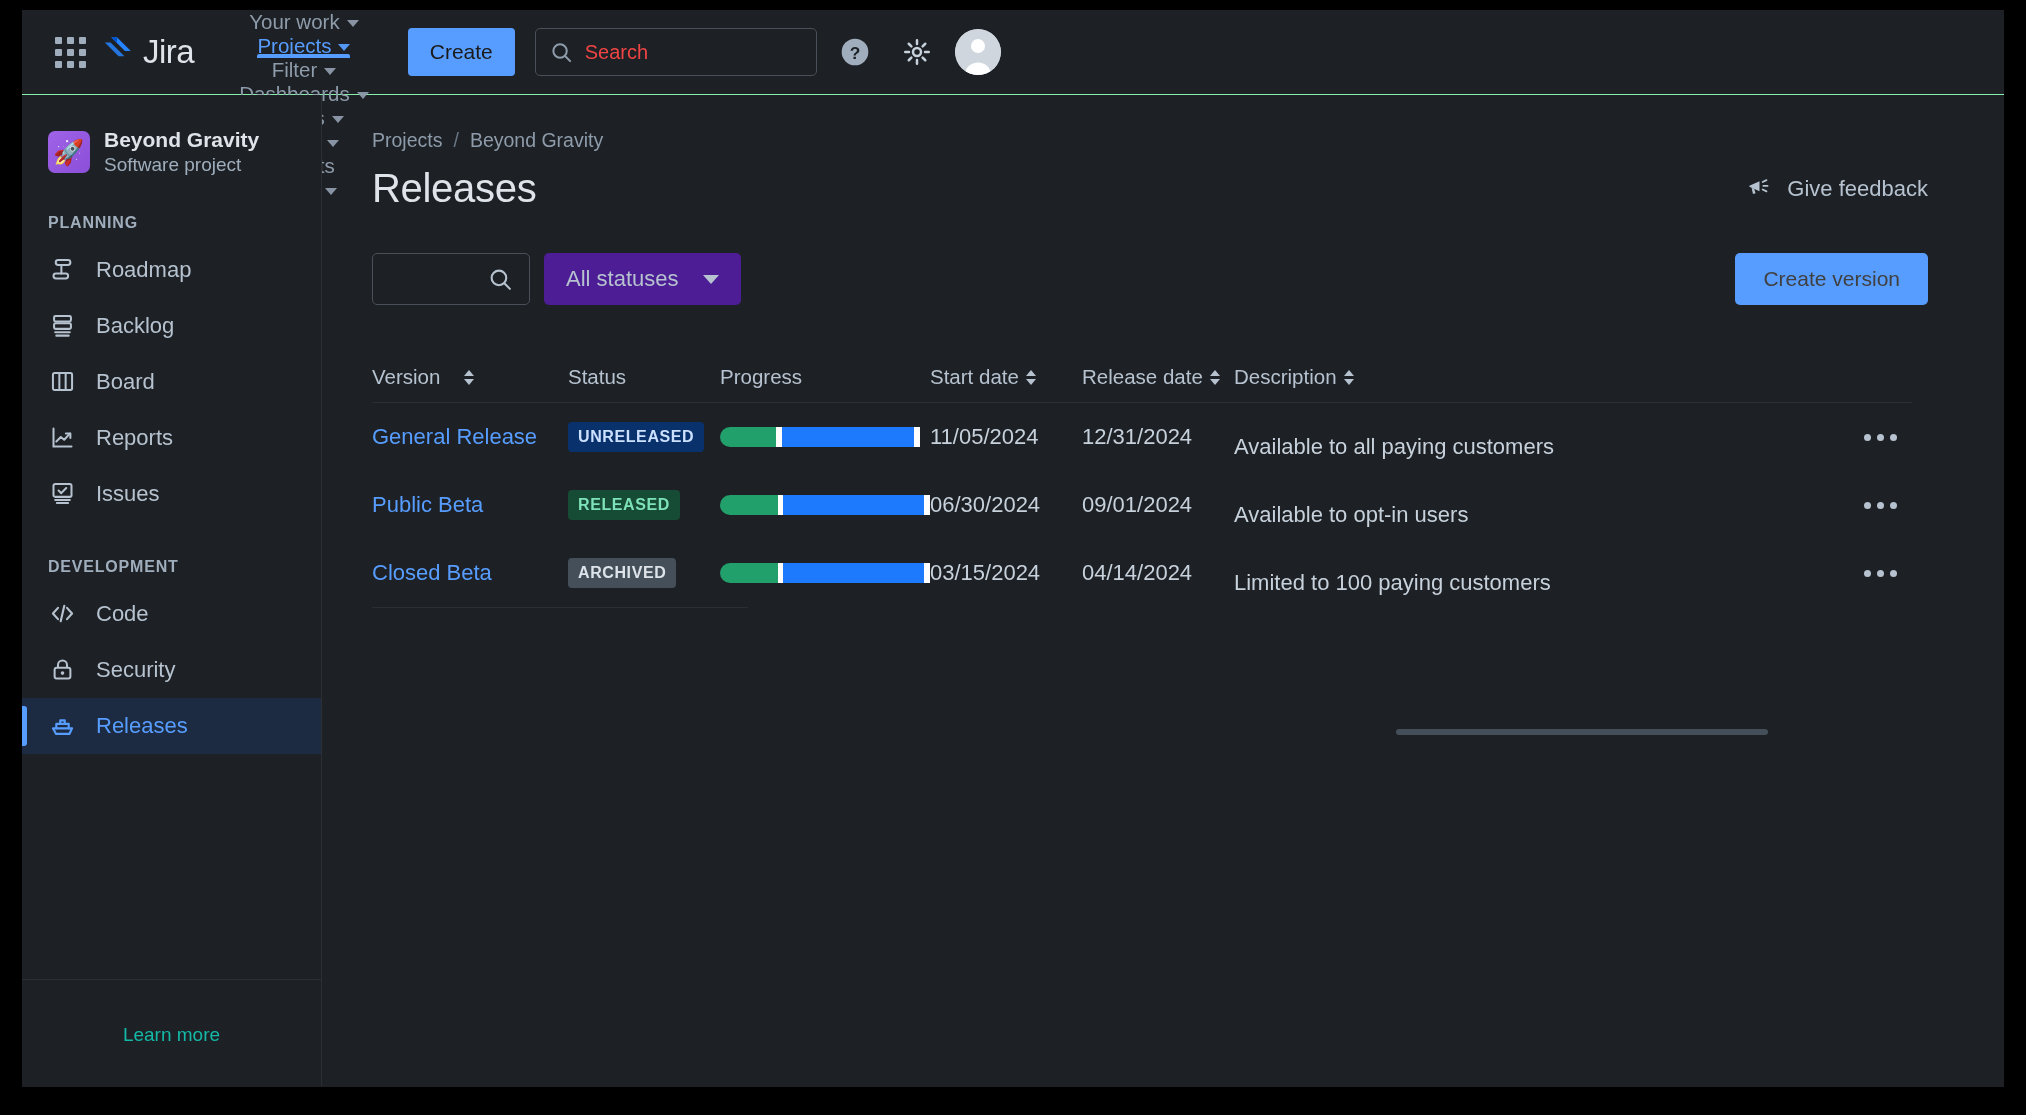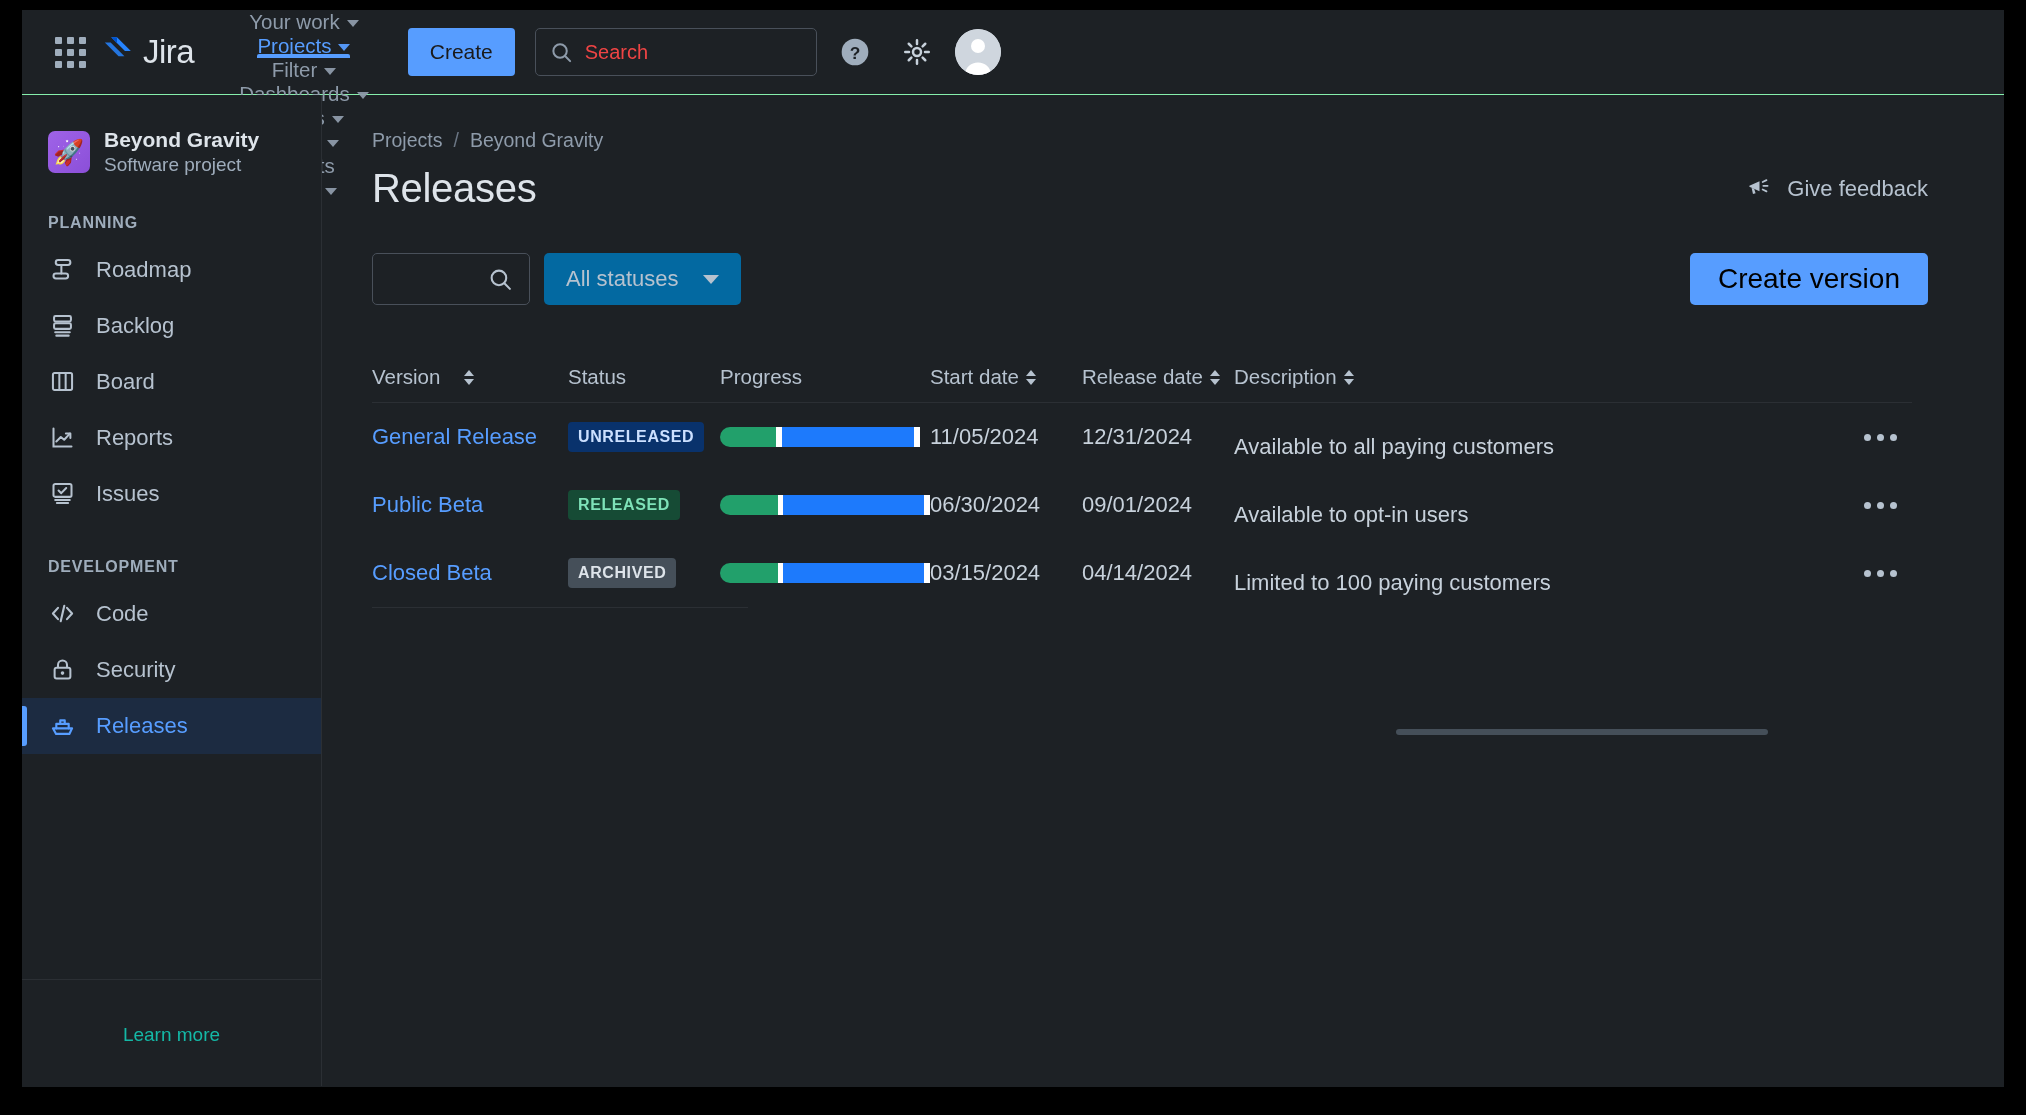--- a/index.html
+++ b/index.html
@@ -138,34 +138,34 @@
   .feedback { display: flex; align-items: center; gap: 14px; font-size: 22px; color: #b6c2cf; cursor: pointer; margin-right: 30px; }
 
   .toolbar { display: flex; align-items: center; gap: 14px; margin-top: 42px; }
   .srch-input {
     width: 158px; height: 52px;
     background: transparent; border: 1px solid #49505a; border-radius: 5px;
     display: flex; align-items: center; justify-content: flex-end;
     padding: 0 16px; cursor: text;
   }
   .status-select {
-    height: 52px; background: #0369a1; border: none; border-radius: 5px;
+    height: 52px; background: #4c1d95; border: none; border-radius: 5px;
     display: flex; align-items: center; gap: 24px;
     padding: 0 22px; font-size: 22px; color: #b6c2cf; cursor: pointer;
   }
   .chev {
     width: 0; height: 0;
     border-left: 8px solid transparent; border-right: 8px solid transparent;
     border-top: 9px solid #b6c2cf;
   }
   .create-version {
     margin-left: auto; margin-right: 30px;
-    background: #579dff; color: #000000; border: none;
+    background: #579dff; color: #404040; border: none;
     height: 52px; padding: 0 28px; border-radius: 5px;
-    font-size: 28px; cursor: pointer; font-family: inherit;
+    font-size: 21px; cursor: pointer; font-family: inherit;
   }
 
   
   .tbl { margin-top: 40px; width: 1540px; }
   .tbl-head { display: flex; align-items: flex-end; padding-bottom: 13px; }
   .th {
     font-size: 20.5px; color: #b6c2cf;
     display: flex; align-items: center; gap: 7px;
     cursor: default;
   }

